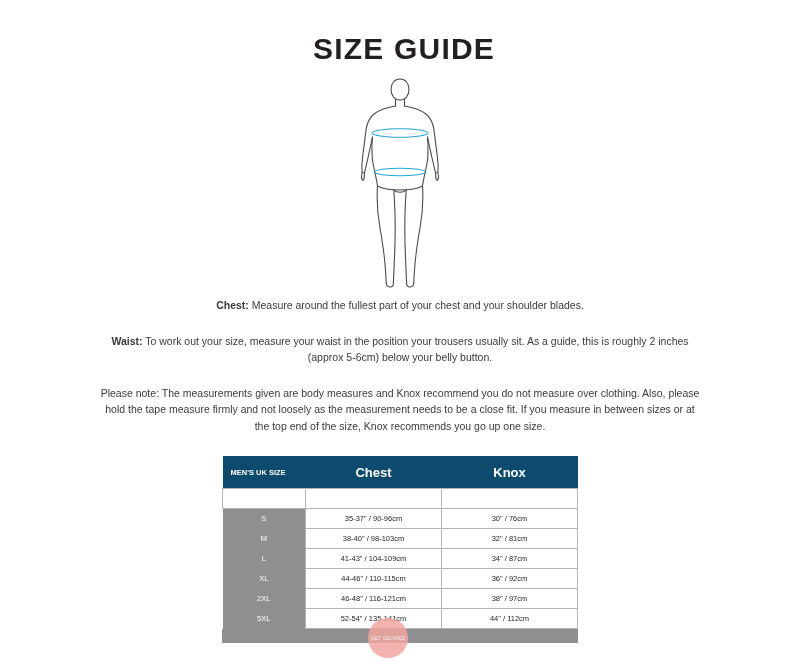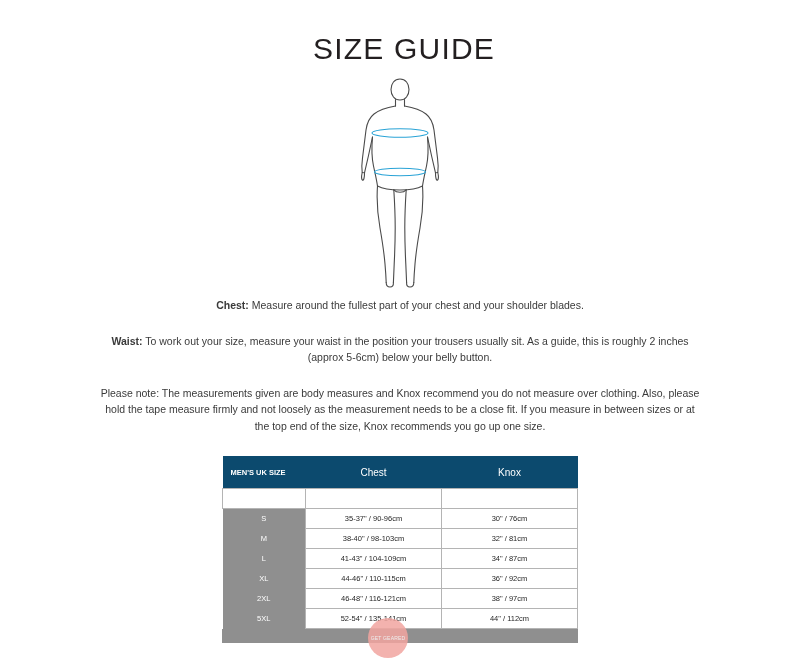--- a/index.html
+++ b/index.html
@@ -17,21 +17,21 @@
   }
   .page {
     width: 800px;
     height: 667px;
     position: relative;
   }
   .title {
     text-align: center;
     font-size: 30px;
     letter-spacing: 1.2px;
-    font-weight: 400;
+    font-weight: 700;
     color: #231f20;
     margin-top: 32px;
     margin-bottom: 0;
     padding-left: 8px;
   }
   .figure-wrap {
     display: flex;
     justify-content: center;
     align-items: flex-start;
     margin-top: 10px;
@@ -73,22 +73,22 @@
     border: none;
   }
   table.size-table th.c-size {
     text-align: left;
     padding-left: 8px;
     width: 74px;
   }
   table.size-table th.c-chest,
   table.size-table th.c-waist {
     text-align: center;
-    font-size: 10px;
-    font-weight: normal;
+    font-size: 13px;
+    font-weight: bold;
   }
   table.size-table td {
     height: 17px;
     font-size: 7.5px;
     text-align: center;
     vertical-align: middle;
     background: #ffffff;
     border: 1px solid #b4b4b4;
     color: #1f1f1f;
   }

